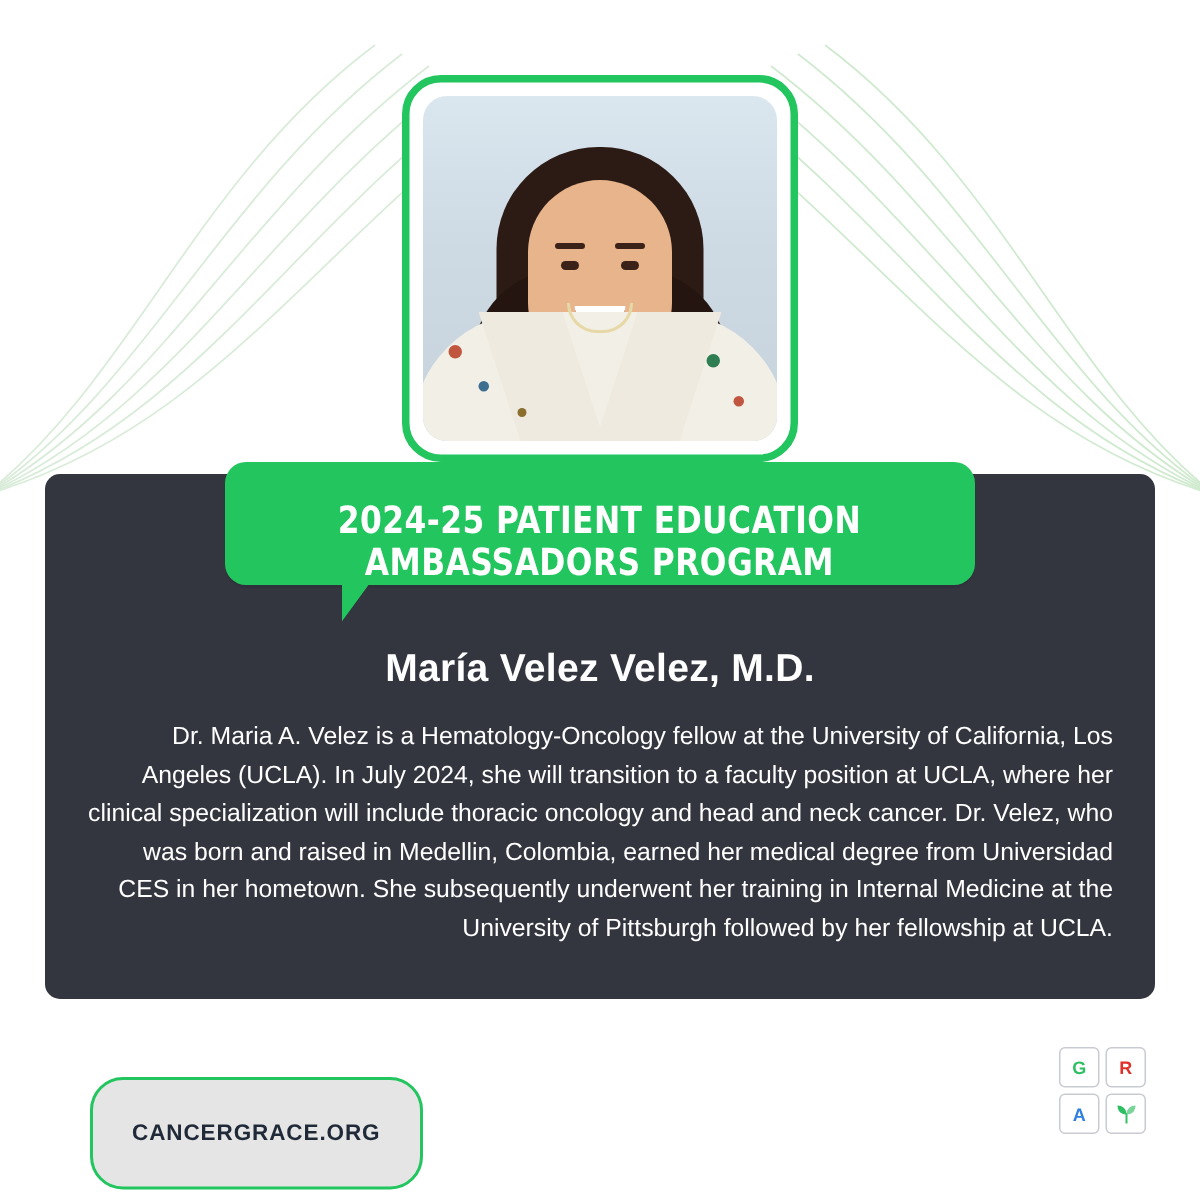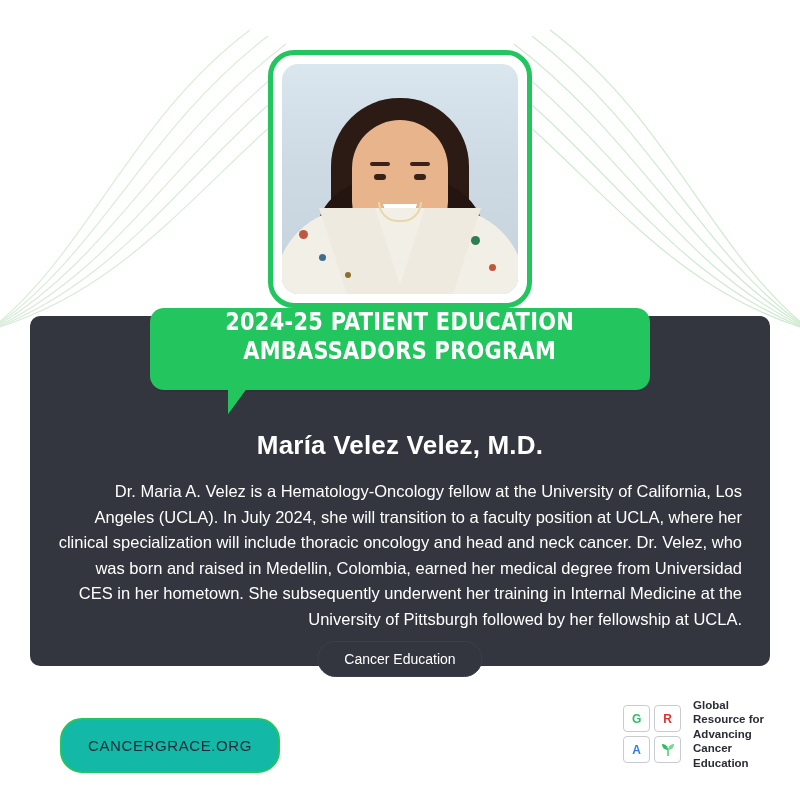--- a/index.html
+++ b/index.html
@@ -98,21 +98,21 @@
   }
 
   
   .banner {
     position: absolute;
     left: 150px; top: 308px;
     width: 500px; height: 82px;
     background: #22c55e;
     border-radius: 14px;
     z-index: 5;
-    display: flex; align-items: flex-start; justify-content: center;
+    display: flex; align-items: flex-end; justify-content: center;
     box-shadow: 0 2px 0 rgba(0,0,0,.05);
   }
   .banner-text {
     color: #ffffff;
     font-family: "DejaVu Sans", sans-serif;
     font-weight: 700;
     font-size: 25px;
     line-height: 1.15;
     letter-spacing: .3px;
     text-align: center;
@@ -180,28 +180,28 @@
     padding: 9px 26px;
     border-radius: 20px;
     z-index: 7;
     border: 1px solid #3c3e49;
   }
 
   
   .site-pill {
     position: absolute;
     left: 60px; top: 718px;
-    padding: 17px 26px;
+    padding: 27px 26px;
     border: 2.5px solid #22c55e;
     border-radius: 22px;
     color: #1f2937;
-    font-weight: 400;
+    font-weight: 700;
     font-size: 15px;
     letter-spacing: .6px;
-    background: #14b8a6;
+    background: #e5e5e5;
   }
 
   
   .logo {
     position: absolute;
     right: 36px; top: 698px;
     display: flex; align-items: center; gap: 12px;
   }
   .logo-grid {
     width: 58px; height: 58px;
@@ -286,39 +286,31 @@
       <div>Ambassadors Program</div>
     </div>
   </div>
   <div class="banner-tail"></div>
 
   <div class="card-inner">
     <div class="person-name">María Velez Velez, M.D.</div>
     <div class="bio">Dr. Maria A. Velez is a Hematology-Oncology fellow at the University of California, Los Angeles (UCLA). In July 2024, she will transition to a faculty position at UCLA, where her clinical specialization will include thoracic oncology and head and neck cancer. Dr. Velez, who was born and raised in Medellin, Colombia, earned her medical degree from Universidad CES in her hometown. She subsequently underwent her training in Internal Medicine at the University of Pittsburgh followed by her fellowship at UCLA.</div>
   </div>
 
-  <div class="tag">Cancer Education</div>
 
   <div class="site-pill">CANCERGRACE.ORG</div>
 
   <div class="logo">
     <div class="logo-grid">
       <div class="logo-cell lc-g">G</div>
       <div class="logo-cell lc-r">R</div>
       <div class="logo-cell lc-c">A</div>
       <div class="logo-cell lc-e">
         <svg class="leaf" viewBox="0 0 16 16">
           <path d="M8 14 L8 7" stroke="#2fbf63" stroke-width="1.3" fill="none"></path>
           <path d="M8 8 C3 8 2 4 2 2 C5 2 8 4 8 8 Z" fill="#2fbf63"></path>
           <path d="M8 8 C13 8 14 4 14 2 C11 2 8 4 8 8 Z" fill="#7ad59b"></path>
         </svg>
       </div>
     </div>
-    <div class="logo-text">
-      <div>Global</div>
-      <div>Resource for</div>
-      <div>Advancing</div>
-      <div>Cancer</div>
-      <div>Education</div>
-    </div>
   </div>
 
 </div>
 
 </body></html>

